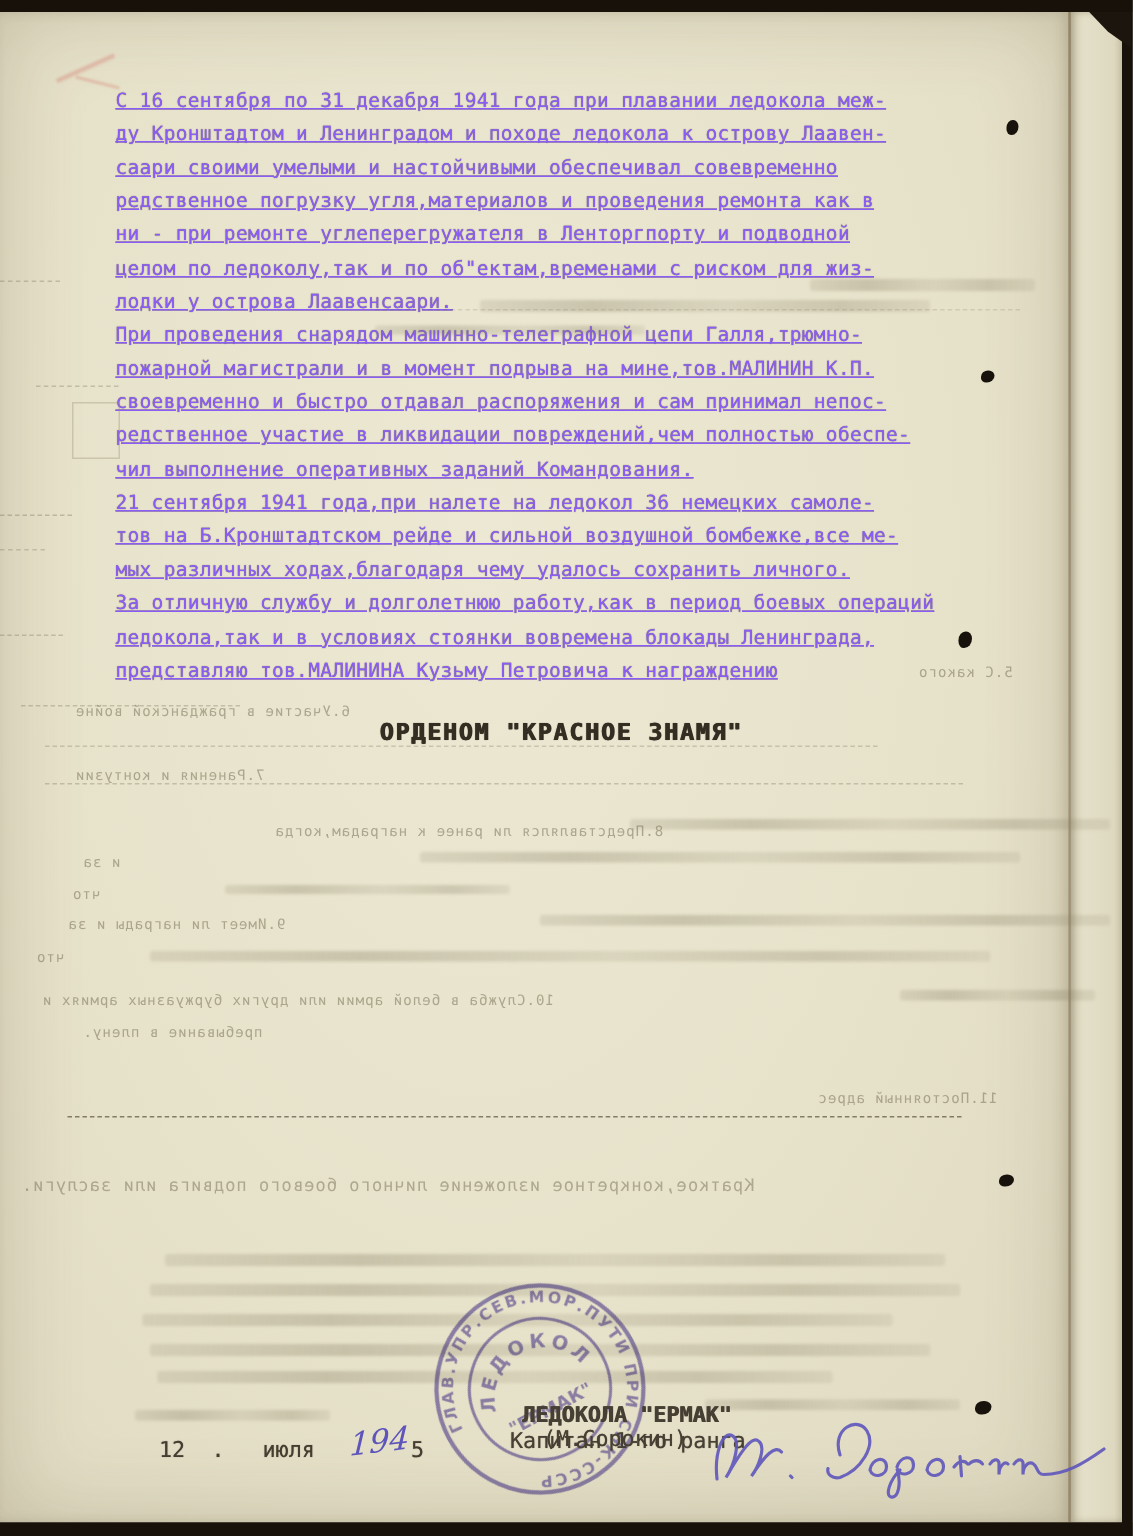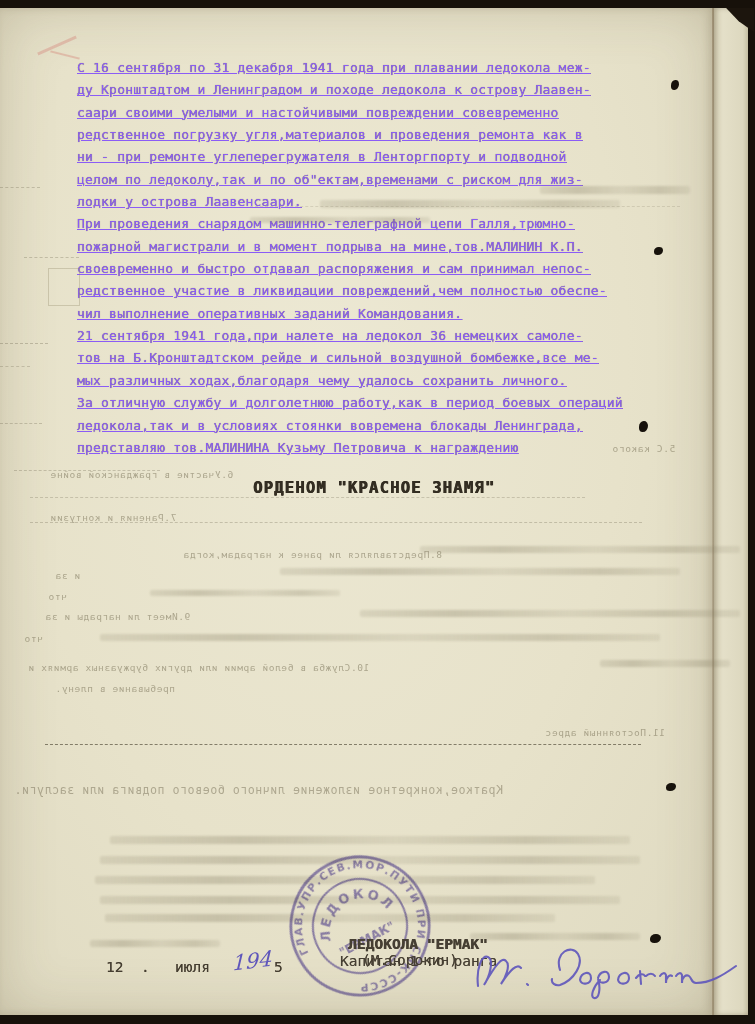--- a/index.html
+++ b/index.html
@@ -88,21 +88,21 @@
 <div class="dark-bottom"></div>
 <div class="torn-corner"></div>
 
 <div class="redmark" style="left:36px;top:44px;width:42px;height:3px;transform:rotate(-24deg);"></div>
 <div class="redmark" style="left:50px;top:54px;width:30px;height:2px;transform:rotate(14deg);"></div>
 
 <div class="body-text">
 
 <div class="tline">С 16 сентября по 31 декабря 1941 года при плавании ледокола меж-</div>
     <div class="tline">ду Кронштадтом и Ленинградом и походе ледокола к острову Лаавен-</div>
-    <div class="tline">саари своими умелыми и настойчивыми повреждении совевременно</div>
+    <div class="tline">саари своими умелыми и настойчивыми обеспечивал совевременно</div>
     <div class="tline">редственное погрузку угля,материалов и проведения ремонта как в</div>
     <div class="tline">ни - при ремонте углеперегружателя в Ленторгпорту и подводной</div>
     <div class="tline">целом по ледоколу,так и по об"ектам,временами с риском для жиз-</div>
     <div class="tline">лодки у острова Лаавенсаари.</div>
     <div class="tline">При проведения снарядом машинно-телеграфной цепи Галля,трюмно-</div>
     <div class="tline">пожарной магистрали и в момент подрыва на мине,тов.МАЛИНИН К.П.</div>
     <div class="tline">своевременно и быстро отдавал распоряжения и сам принимал непос-</div>
     <div class="tline">редственное участие в ликвидации повреждений,чем полностью обеспе-</div>
     <div class="tline">чил выполнение оперативных заданий Командования.</div>
     <div class="tline">21 сентября 1941 года,при налете на ледокол 36 немецких самоле-</div>

